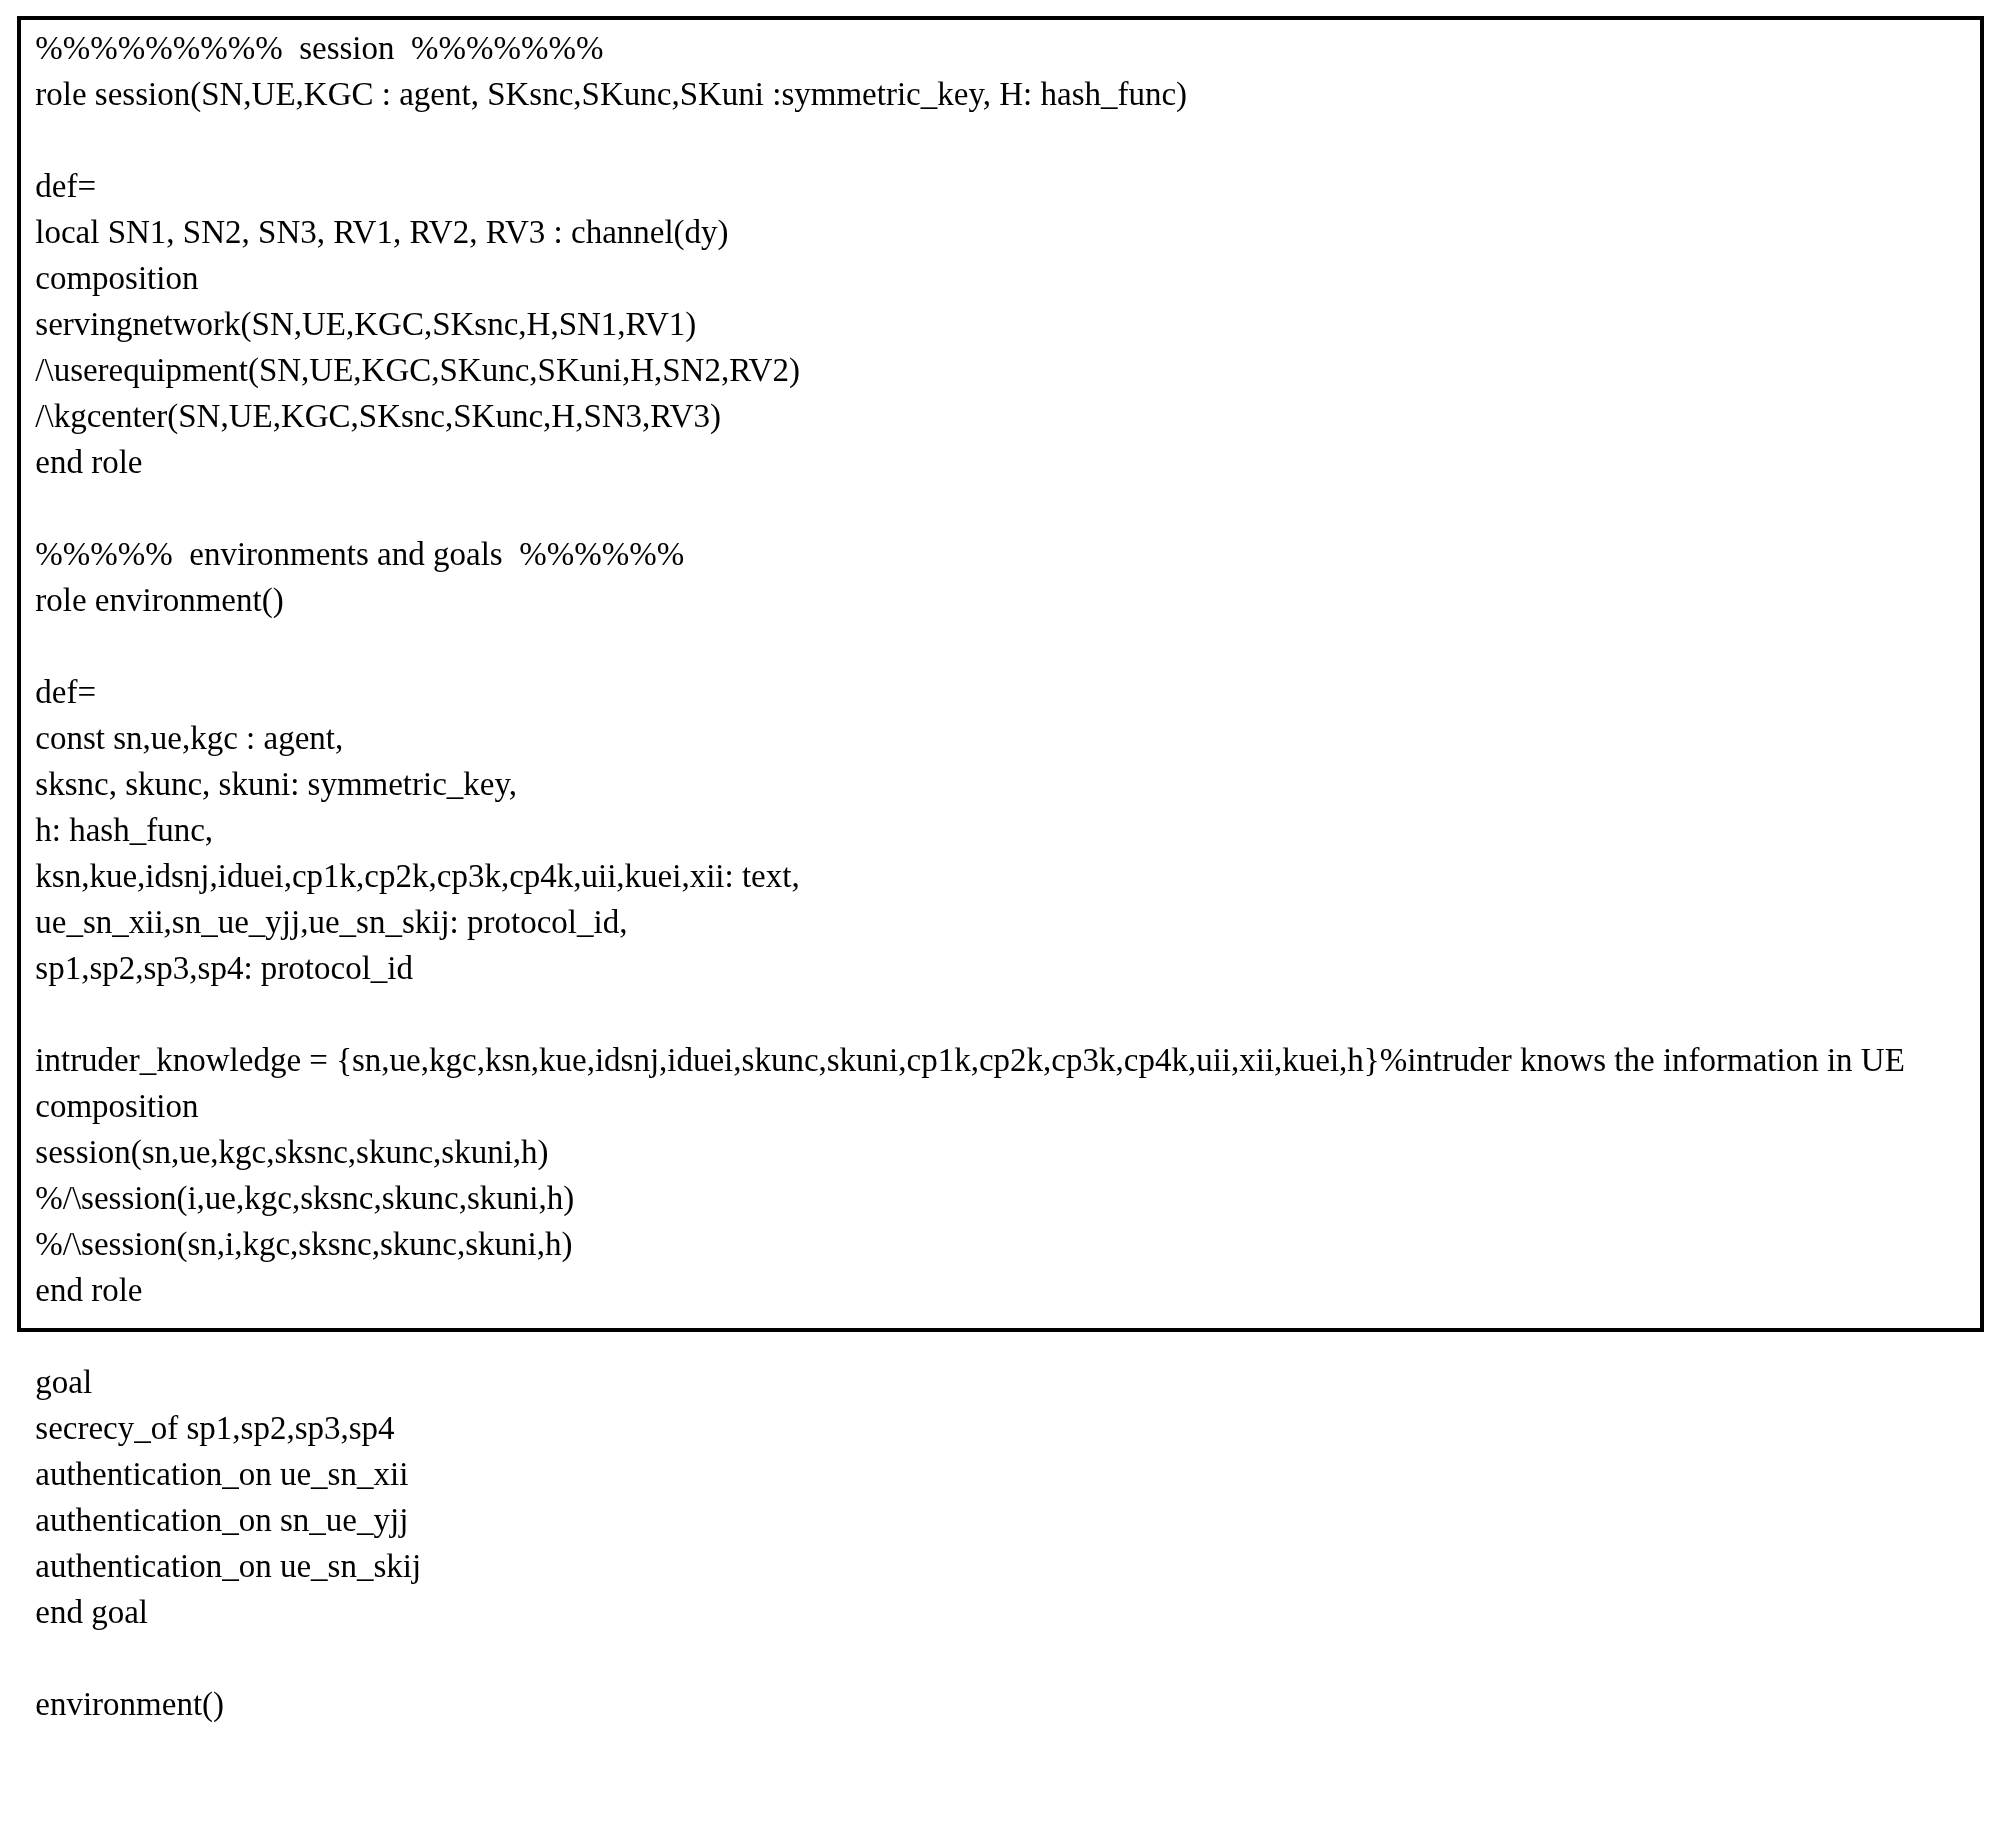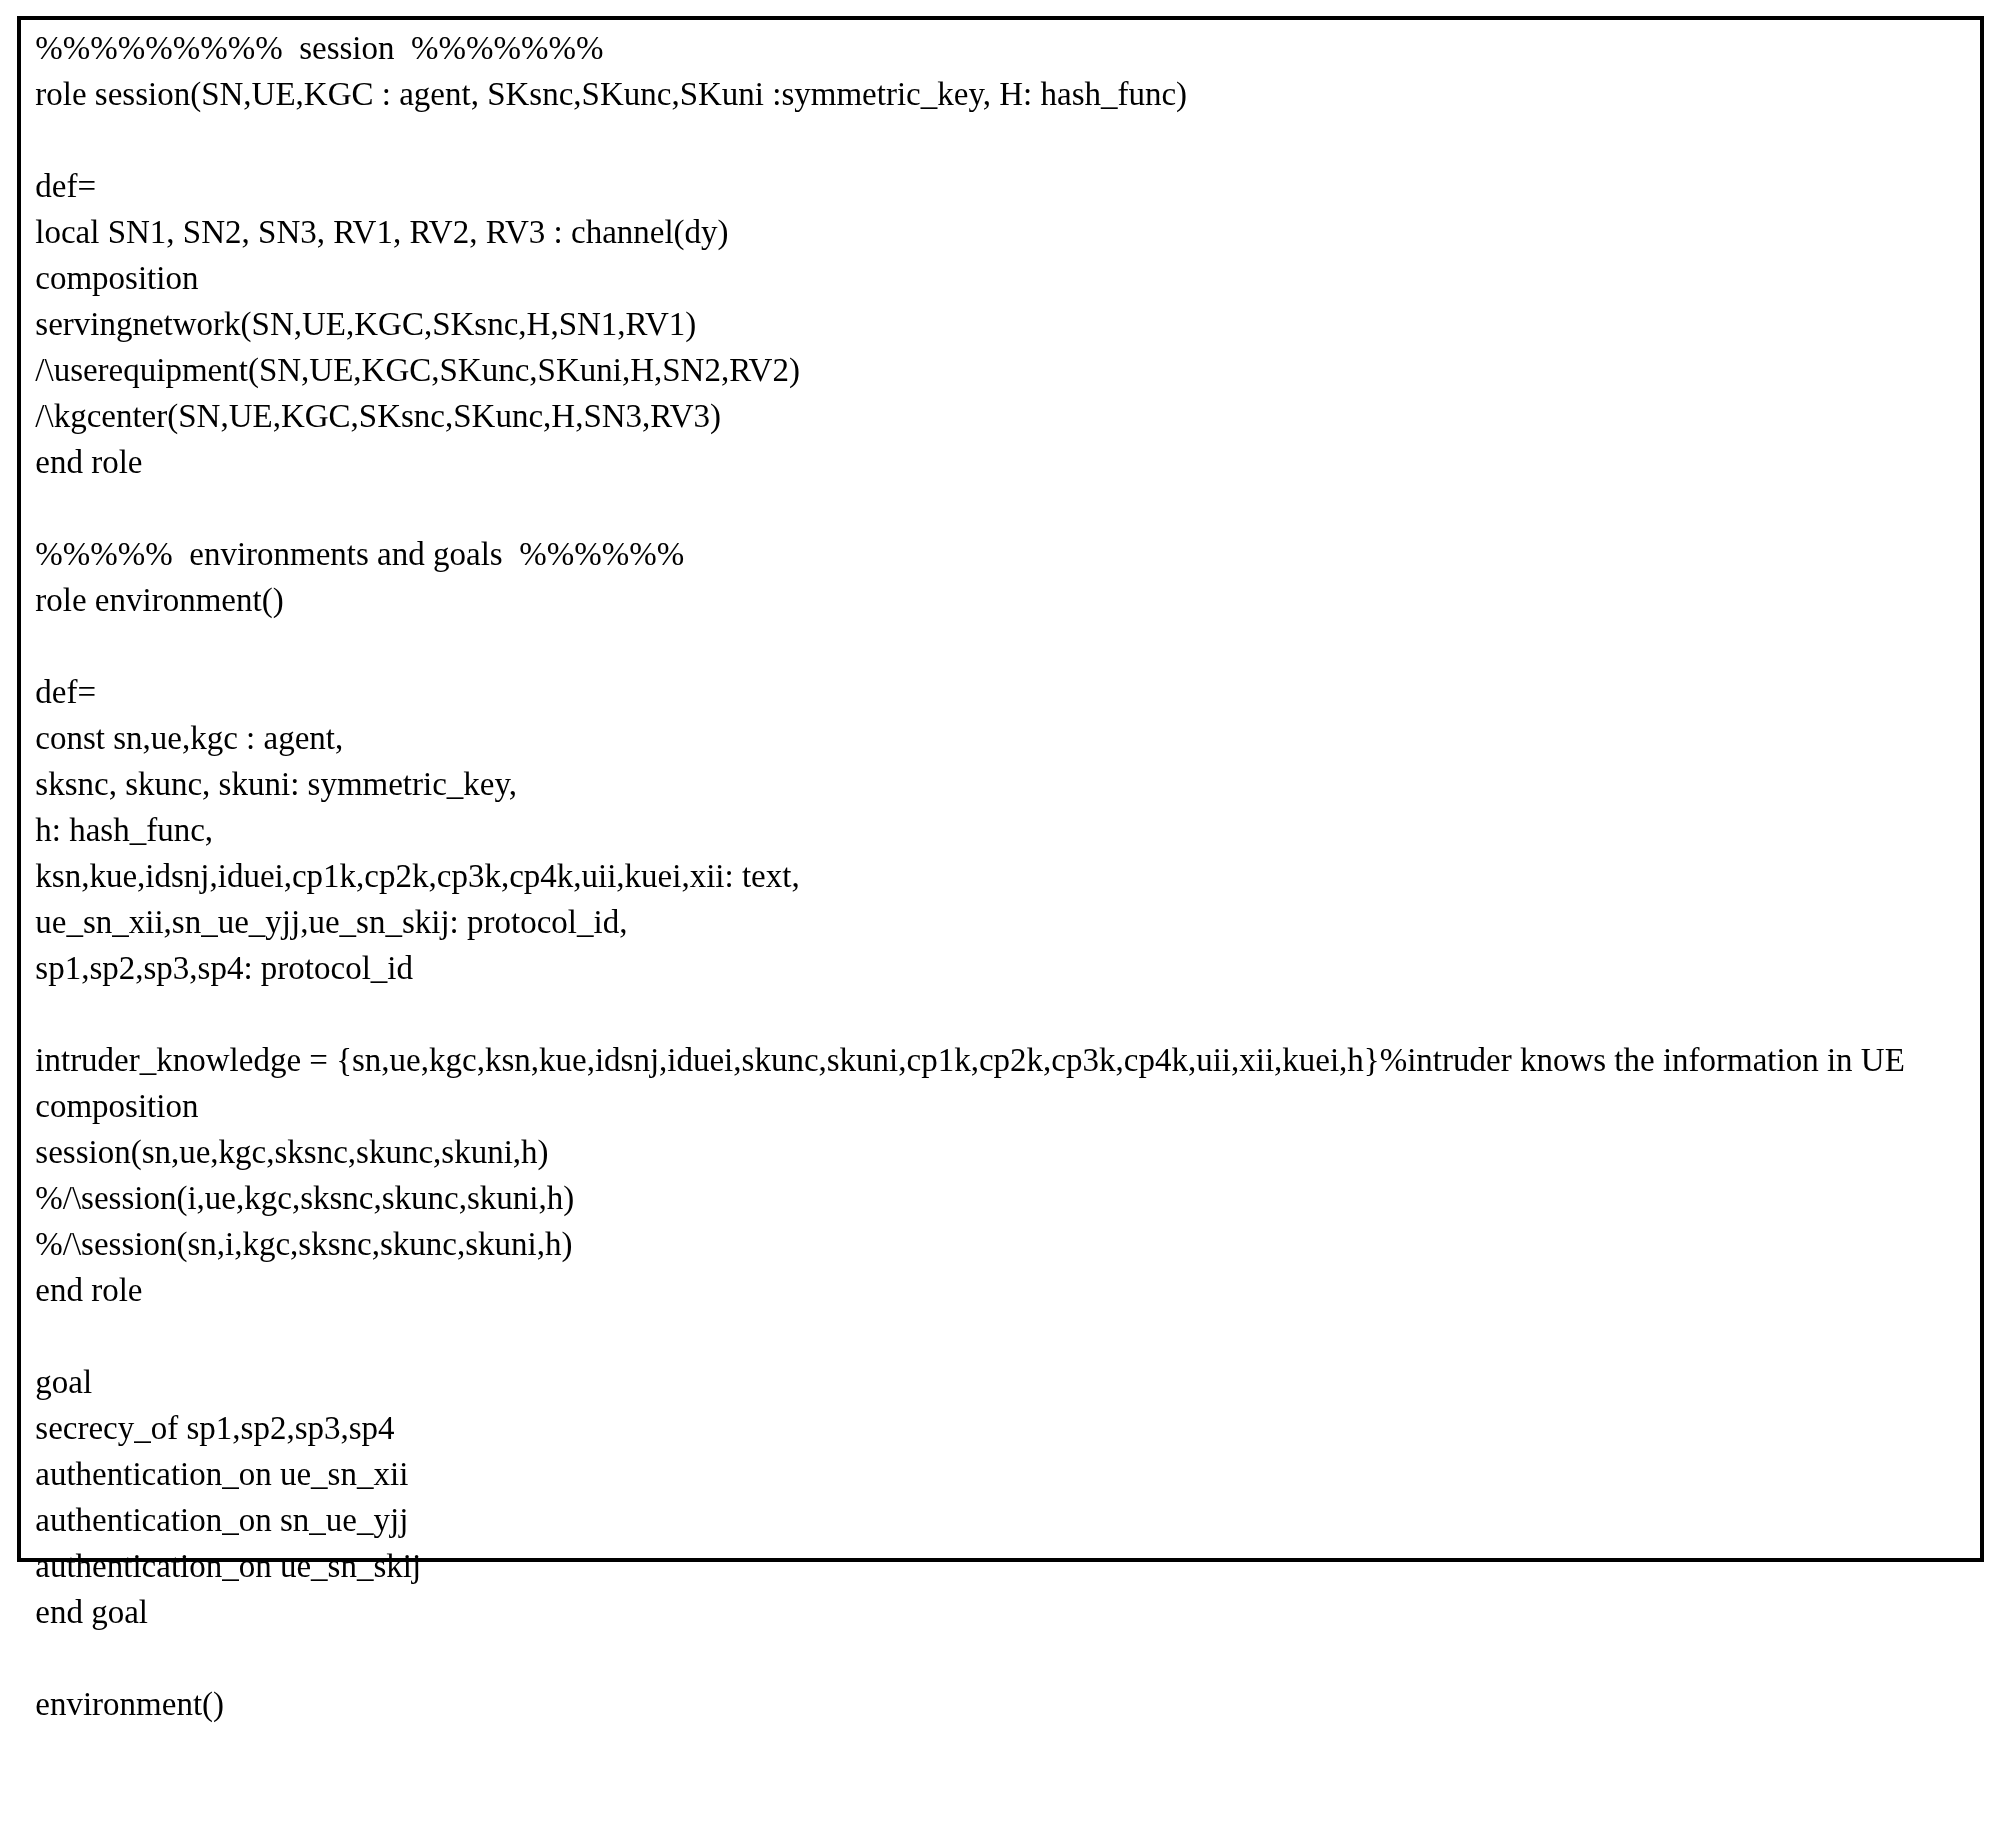--- a/index.html
+++ b/index.html
@@ -20,21 +20,21 @@
     height: 1822px;
     background: #ffffff;
   }
 
   
   #code-frame {
     position: absolute;
     left: 17.3px;
     top: 15.6px;
     width: 1967px;
-    height: 1546px;
+    height: 1316px;
     border: 4.1px solid #000000;
     box-sizing: border-box;
     background: #ffffff;
   }
 
   #code-listing {
     position: absolute;
     left: 14px;
     top: 5px;
     right: 8.2px;

